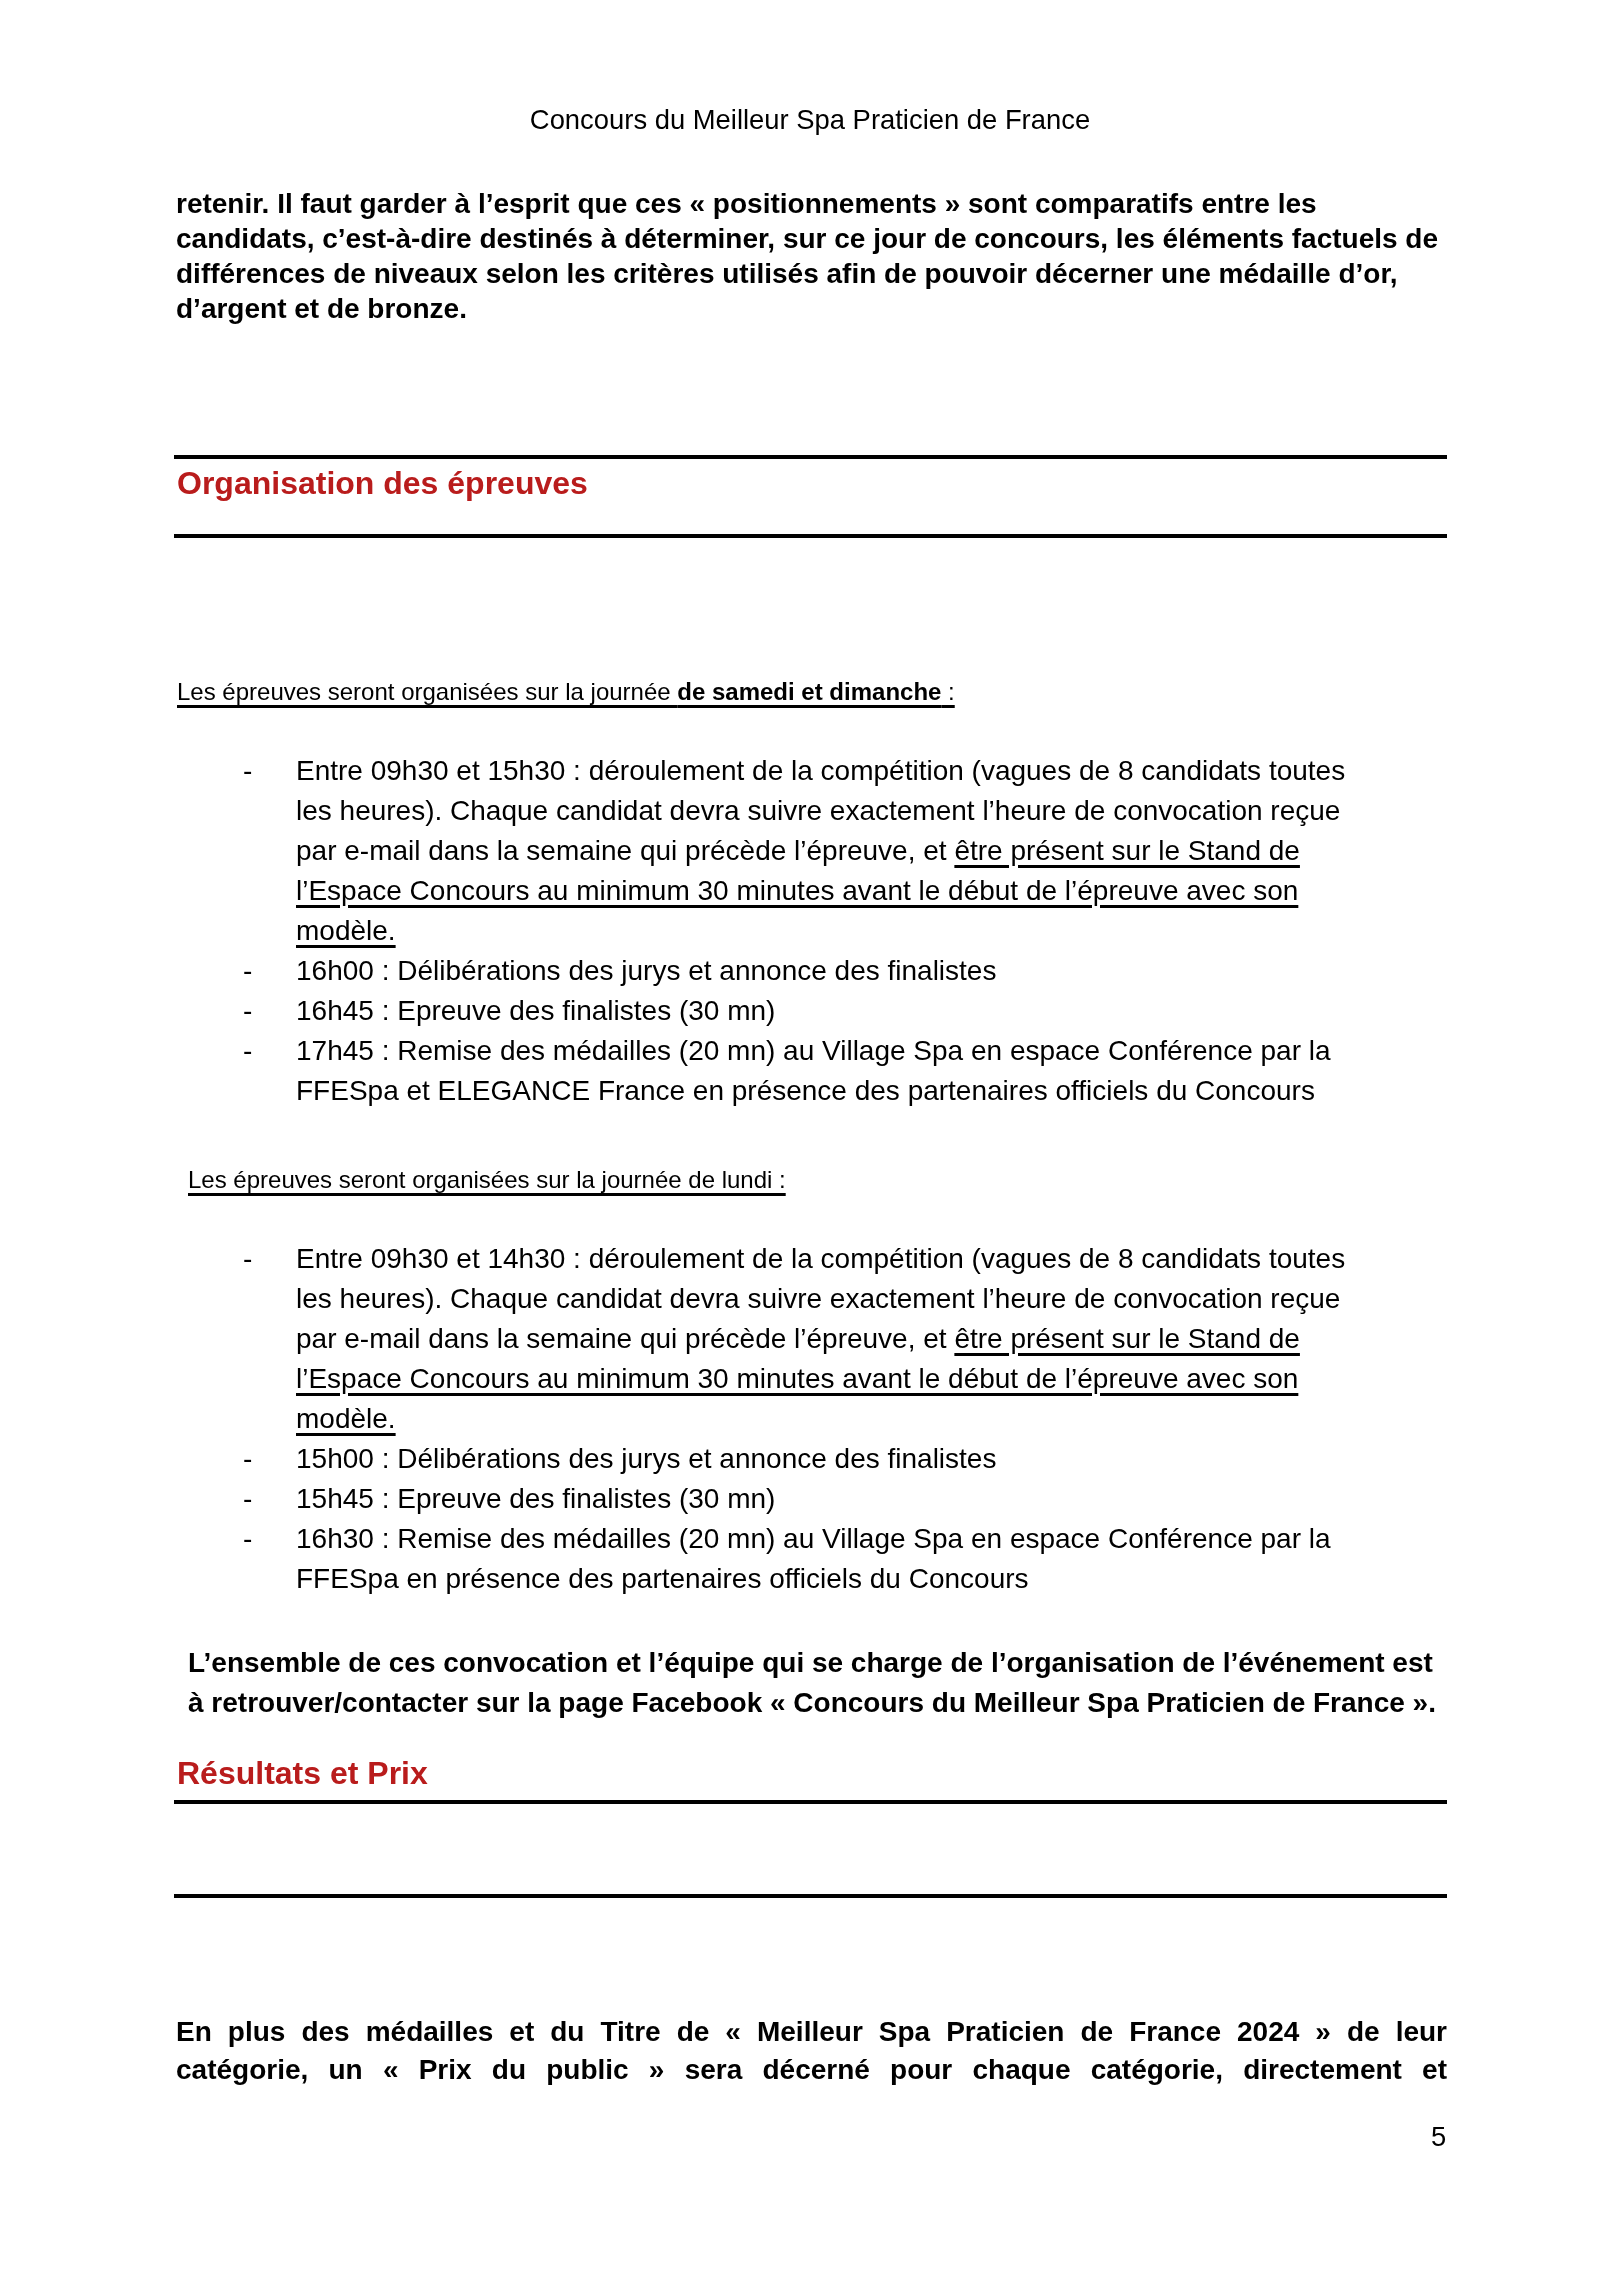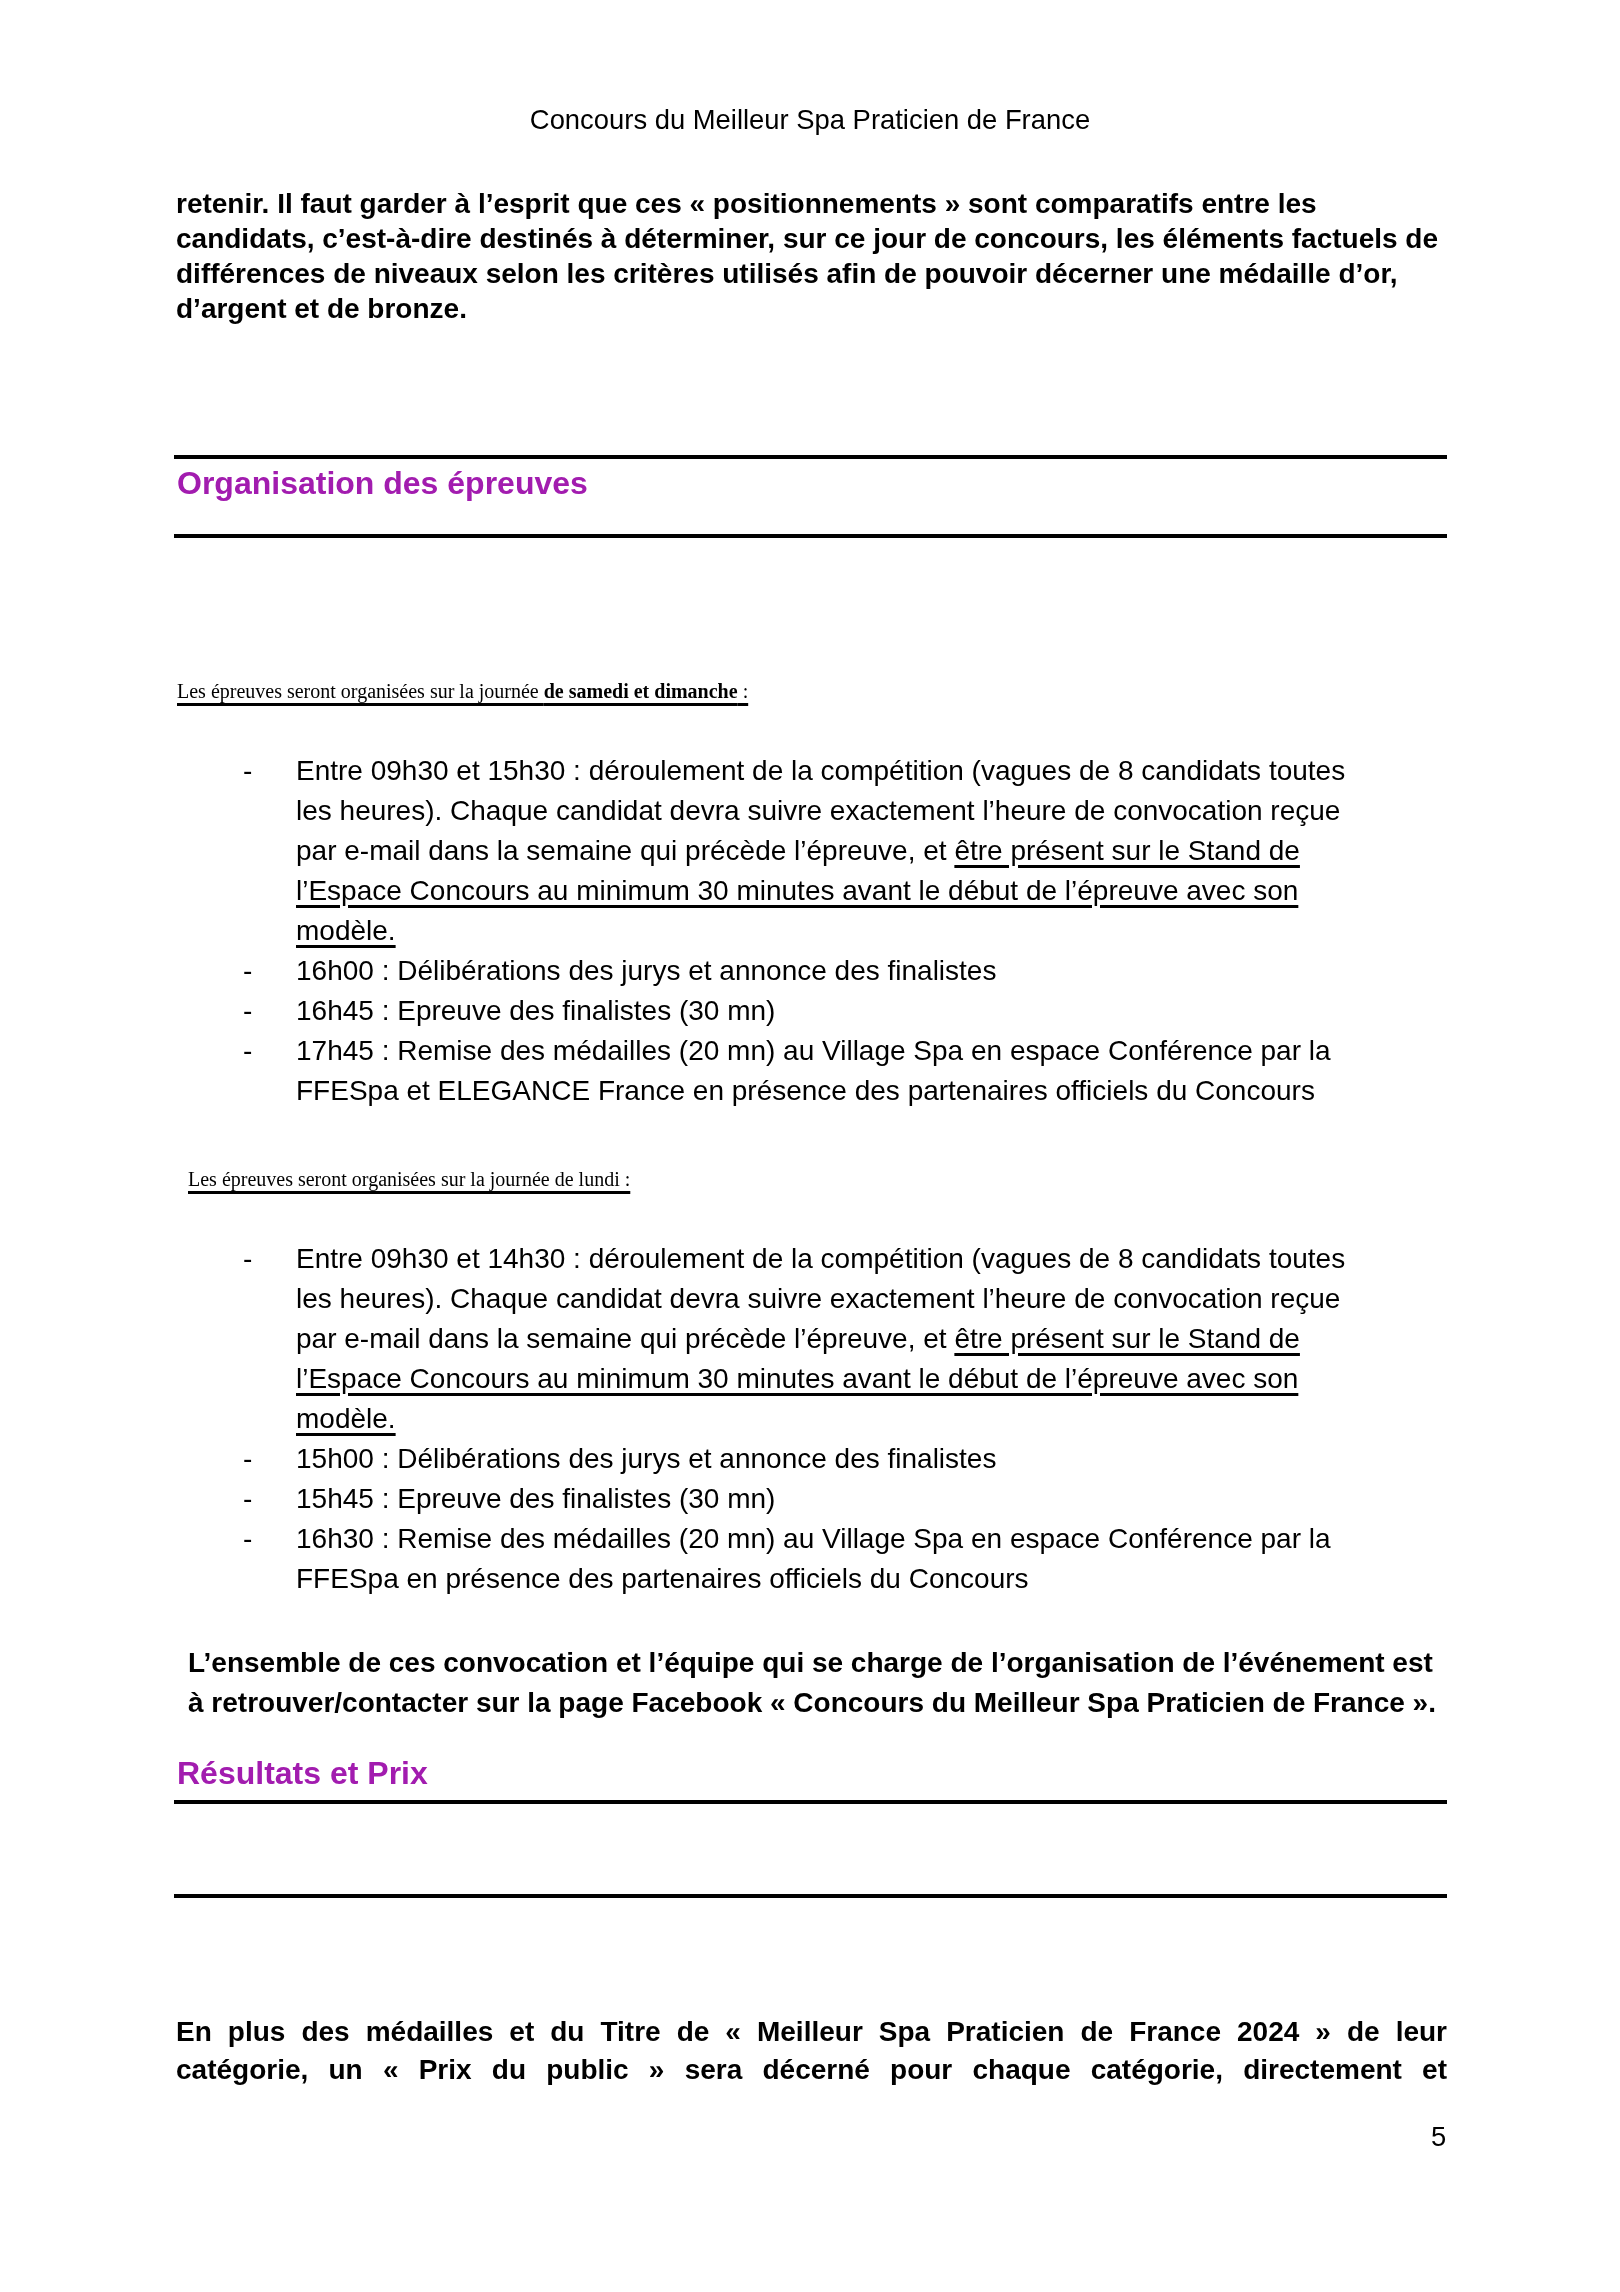--- a/index.html
+++ b/index.html
@@ -37,28 +37,27 @@
     width: 1273px;
     height: 3.9px;
     background: #000000;
   }
   .sec-heading {
     position: absolute;
     left: 177px;
     margin: 0;
     font-size: 32px;
     font-weight: 700;
-    color: #a21caf;
+    color: #b91c1c;
     line-height: 37px;
   }
   .doc-title {
     position: absolute;
-    font-size: 20px;
+    font-size: 24px;
     line-height: 39px;
-    font-family: Liberation Serif, serif;
   }
   .list {
     position: absolute;
     left: 176px;
     width: 1304px;
     font-size: 28px;
     line-height: 40px;
   }
   .li {
     position: relative;

